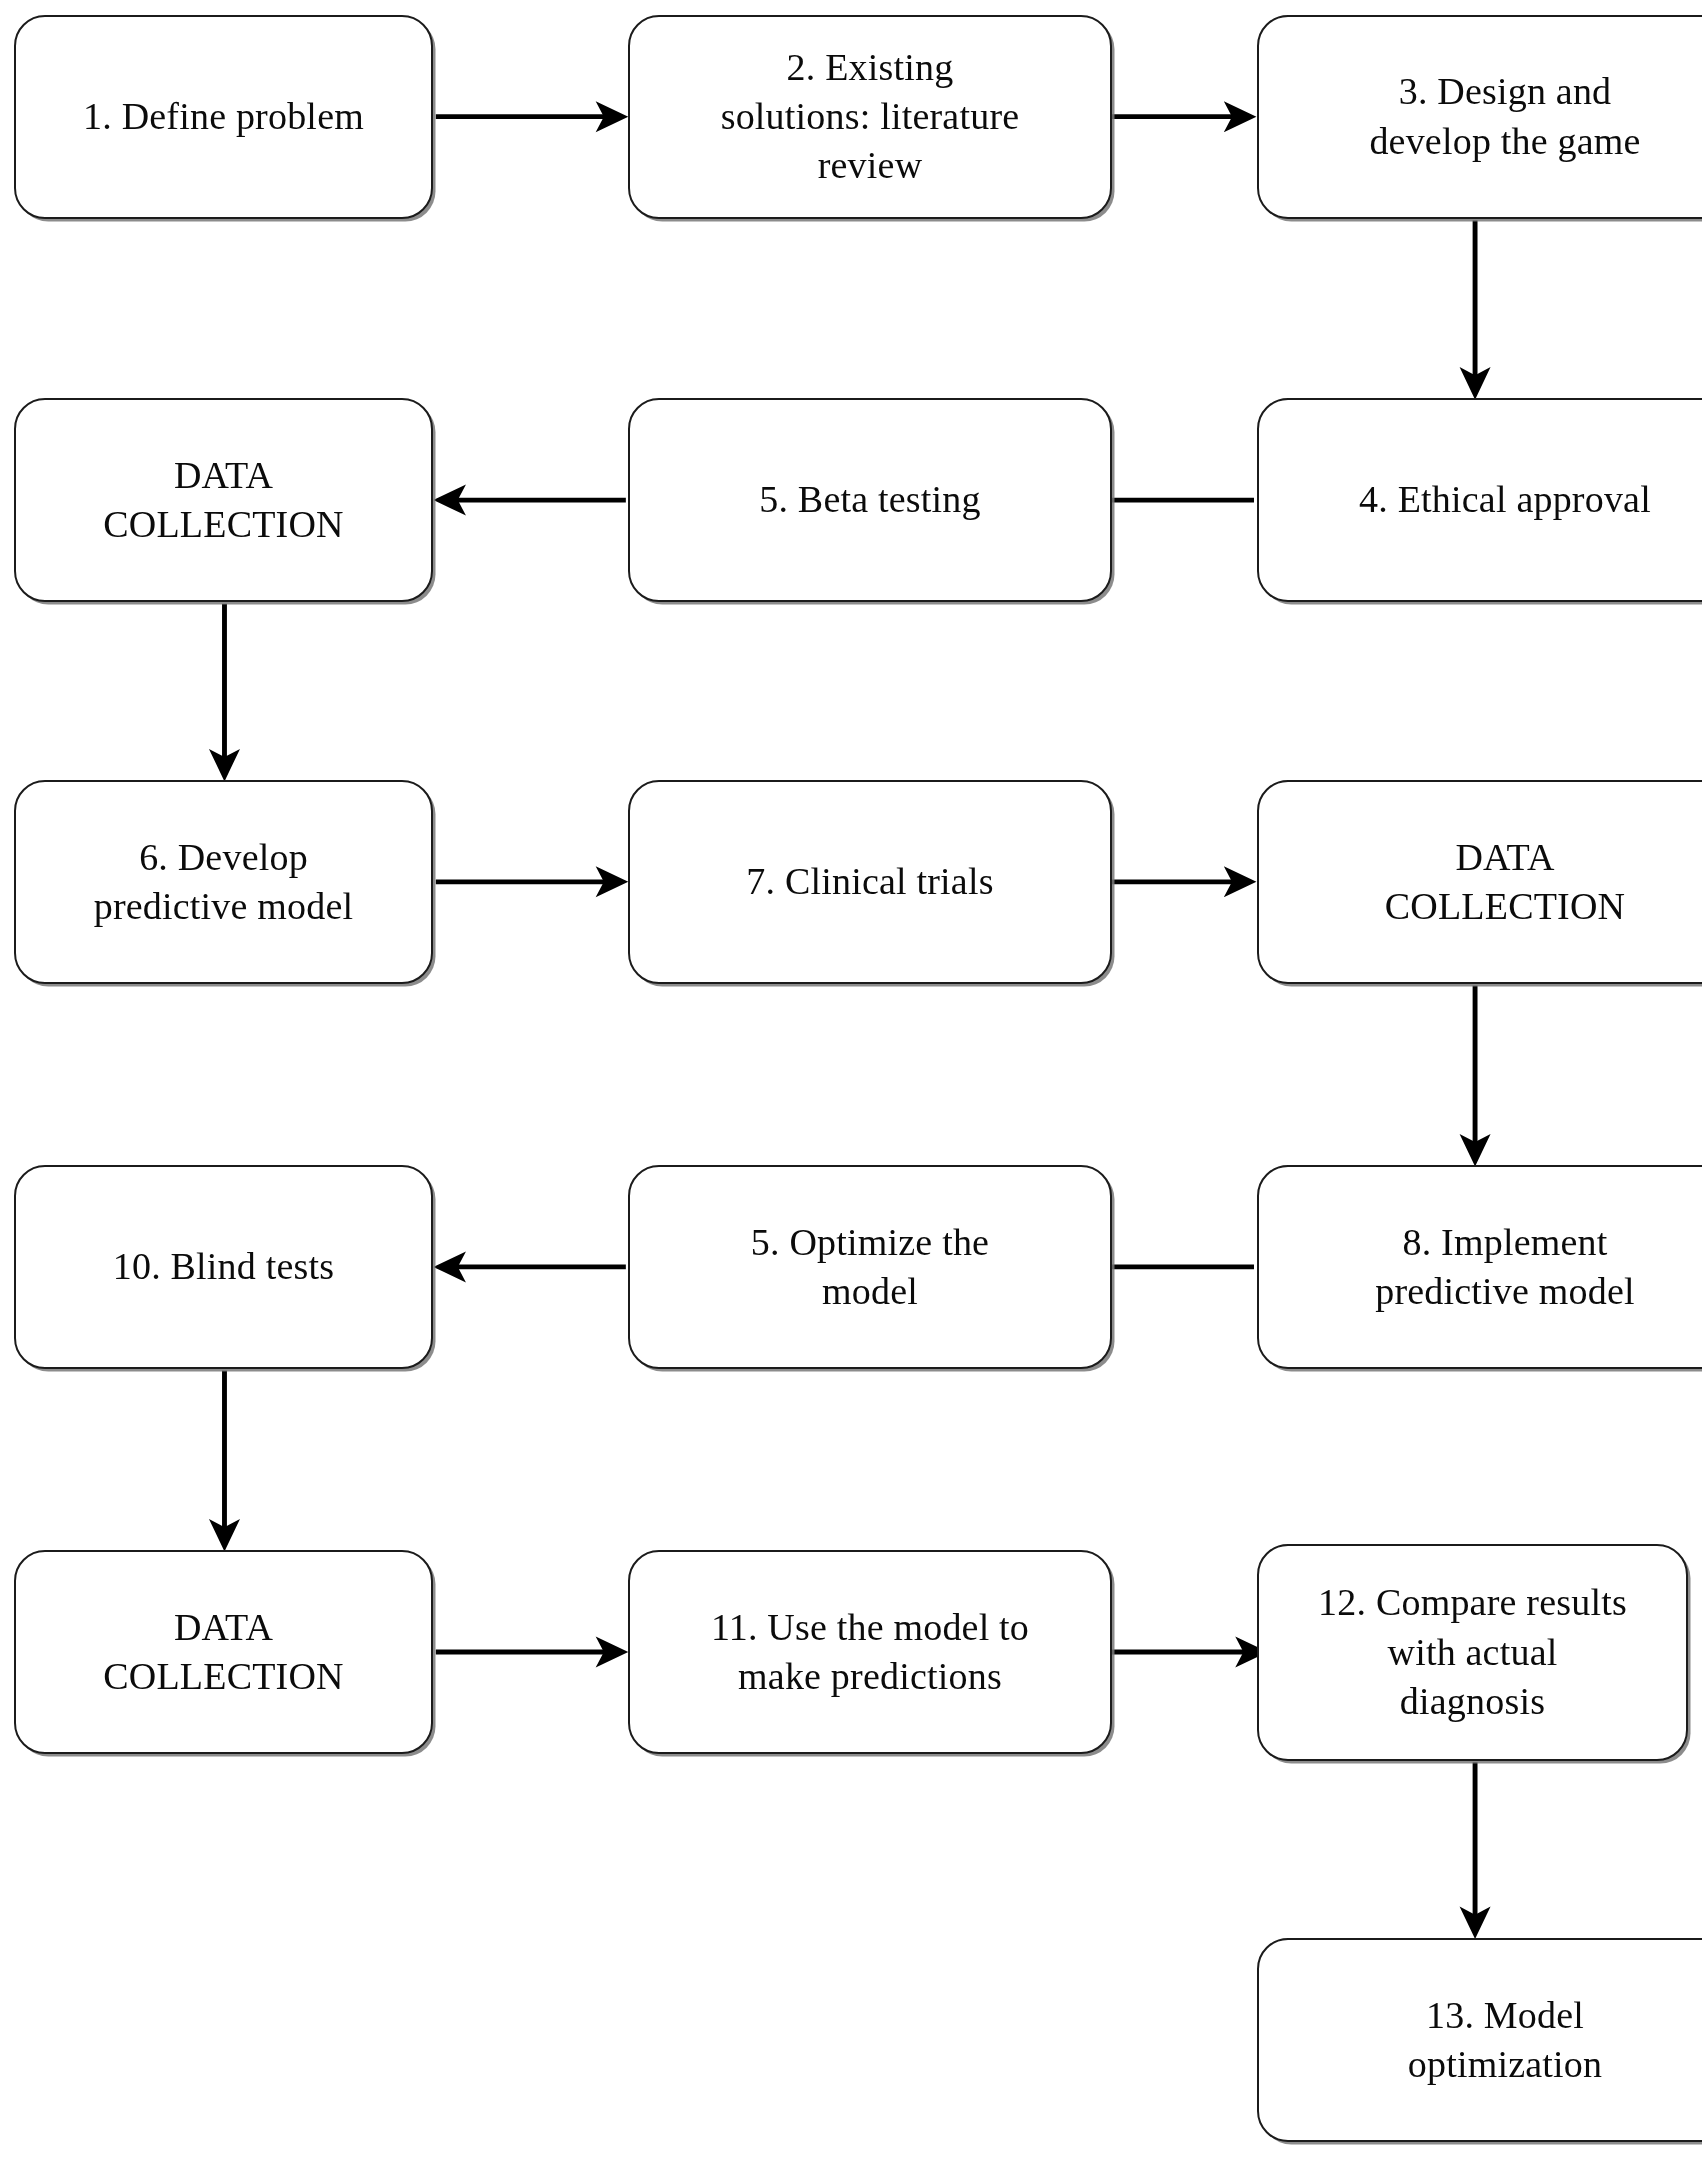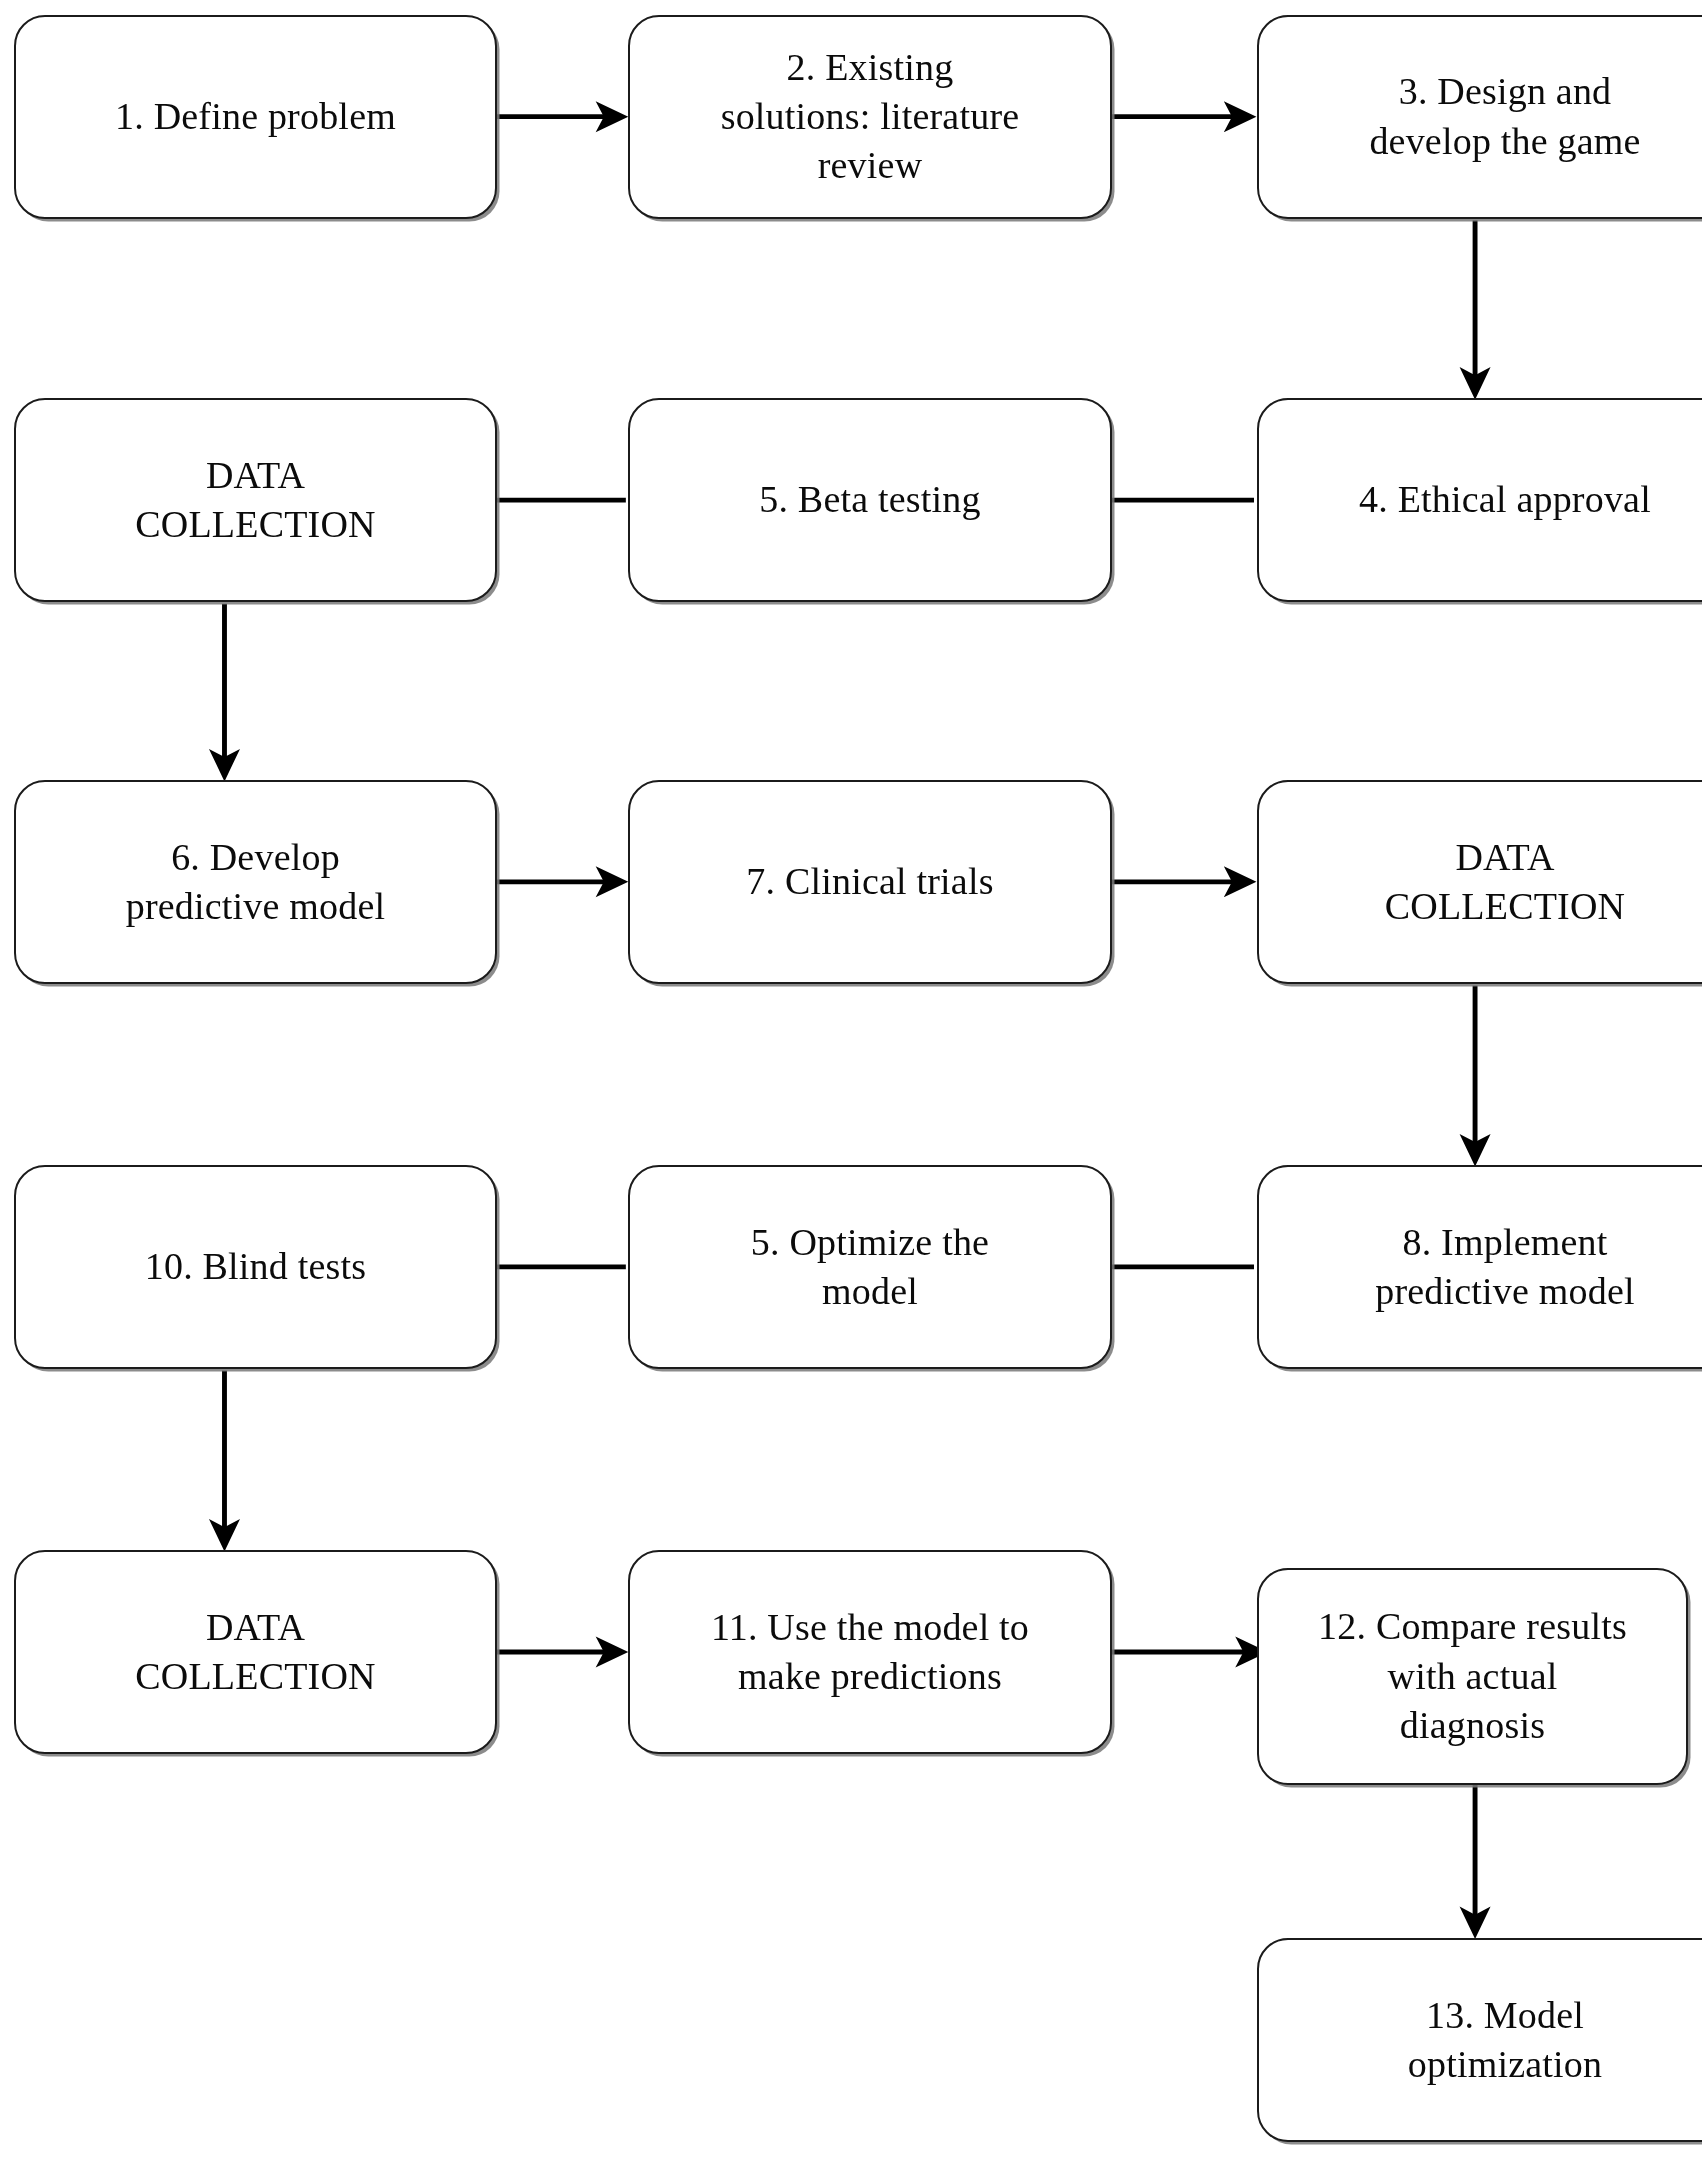--- a/index.html
+++ b/index.html
@@ -37,32 +37,32 @@
     display: block;
     width: 100%;
     padding: 0 11.4px;
     font-size: 38px;
     line-height: 1.30;
     color: #0b0b0b;
     letter-spacing: 0.2px;
     white-space: pre-line;
   }
   
-  .col-left   { left: 14px;   width: 483px; }
+  .col-left   { left: 14px;   width: 419px; }
   .col-mid    { left: 628px;  width: 484px; }
   .col-right  { left: 1257px; width: 496px; }
   .col-right-wide { left: 1257px; width: 431px; }
 
   
   .row-1 { top: 14.7px;   height: 204px; }
   .row-2 { top: 398px;  height: 204px; }
   .row-3 { top: 780px;  height: 204px; }
   .row-4 { top: 1165px; height: 204px; }
   .row-5 { top: 1550px; height: 204px; }
-  .row-5b{ top: 1544px; height: 217px; margin-top: 24px; }
+  .row-5b{ top: 1544px; height: 217px; }
   .row-6 { top: 1938px; height: 204px; justify-content: flex-end; }
 
   svg.edges {
     position: absolute;
     left: 0; top: 0;
     width: 1702px;
     height: 2161px;
     z-index: 2;
     pointer-events: none;
   }

